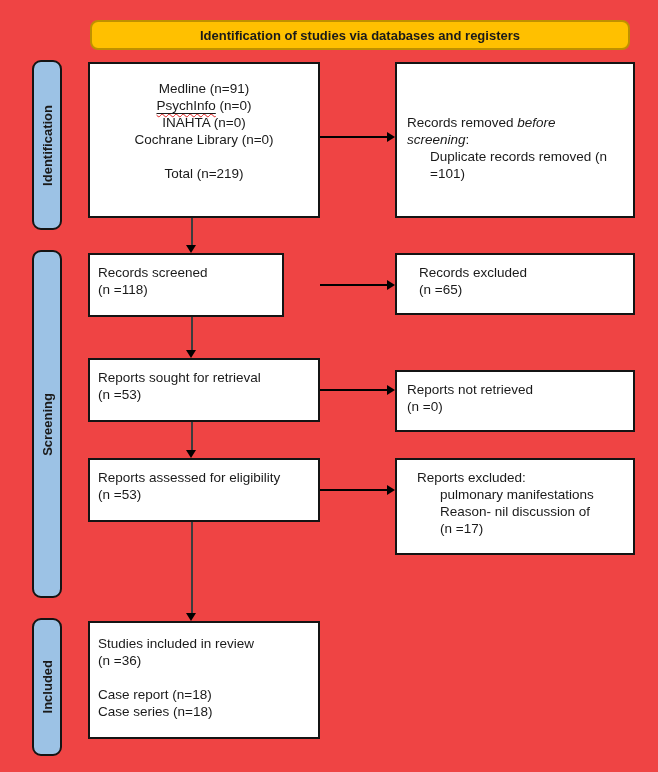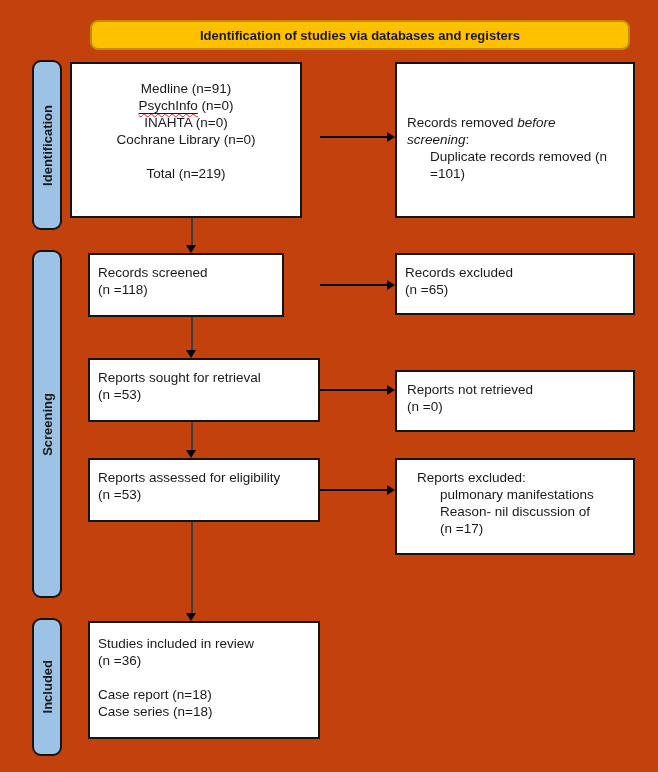--- a/index.html
+++ b/index.html
@@ -1,16 +1,16 @@
 <!DOCTYPE html>
 <html style="--banner-fill: #FFC000; --banner-border: #BF9000; --sidebar-fill: #9CC2E5;"><head>
 <meta charset="utf-8">
 <style>
   html,body { margin:0; padding:0; background:#ffffff; font-family:"Liberation Sans", sans-serif; }
-  .canvas { position:relative; width:658px; height:772px; background:#c2410c; overflow:hidden; }
+  .canvas { position:relative; width:658px; height:772px; background:#ef4444; overflow:hidden; }
 
   .banner {
     position:absolute; left:90px; top:20px; width:540px; height:30px;
     background:var(--banner-fill,#FFC000);
     border:2px solid var(--banner-border,#BF9000);
     border-radius:8px; box-sizing:border-box;
     display:flex; align-items:center; justify-content:center;
     font-size:13px; font-weight:bold; color:#1a1a1a;
   }
 
@@ -63,42 +63,42 @@
   <div class="sidebar" style="top:60px; height:170px;">
     <span>Identification</span>
   </div>
   <div class="sidebar" style="top:250px; height:348px;">
     <span>Screening</span>
   </div>
   <div class="sidebar" style="top:618px; height:138px;">
     <span>Included</span>
   </div>
 
-  <div class="box center" style="left:70px; top:62px; width:232px; height:156px;">
+  <div class="box center" style="left:88px; top:62px; width:232px; height:156px;">
     <div>Medline (n=91)</div>
     <div><span class="spell"><span class="u">PsychInfo</span></span><span> (n=0)</span></div>
     <div>INAHTA (n=0)</div>
     <div>Cochrane Library (n=0)</div>
     <div class="spacer"></div>
     <div>Total (n=219)</div>
   </div>
 
   <div class="box" style="left:395px; top:62px; width:240px; height:156px; padding-top:50px; padding-left:10px;">
     <div><span>Records removed </span><i>before</i></div>
     <div><i>screening</i><span>:</span></div>
     <div class="indent">Duplicate records removed (n</div>
     <div class="indent">=101)</div>
   </div>
 
   <div class="box" style="left:88px; top:253px; width:196px; height:64px;">
     <div>Records screened</div>
     <div>(n =118)</div>
   </div>
 
-  <div class="box" style="left:395px; top:253px; width:240px; height:62px; padding-left:8px;">
+  <div class="box" style="left:395px; top:253px; width:240px; height:62px; padding-left:22px;">
     <div>Records excluded</div>
     <div>(n =65)</div>
   </div>
 
   <div class="box" style="left:88px; top:358px; width:232px; height:64px;">
     <div>Reports sought for retrieval</div>
     <div>(n =53)</div>
   </div>
 
   <div class="box" style="left:395px; top:358px; width:240px; height:62px; padding-left:10px;margin-top:12px;">

